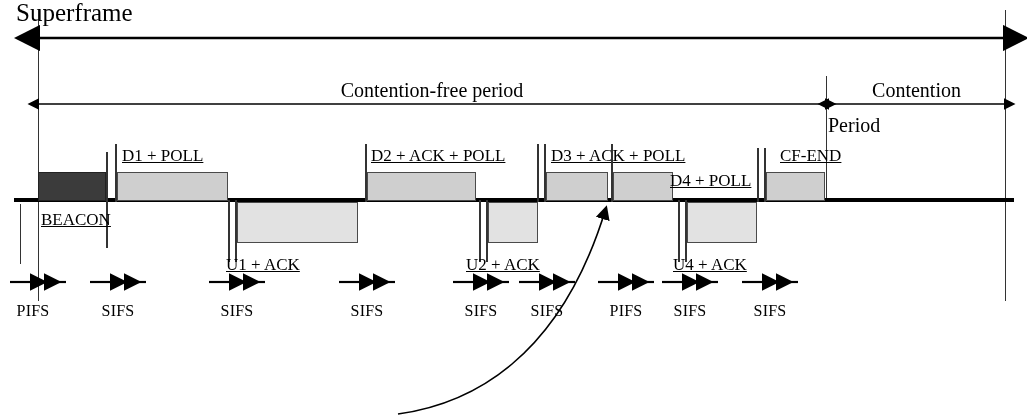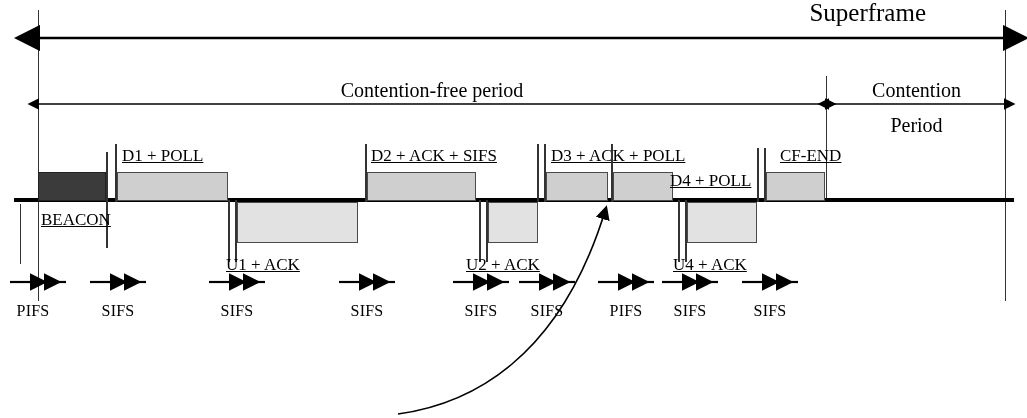--- a/index.html
+++ b/index.html
@@ -21,21 +21,21 @@
 </style>
 </head>
 <body>
 
 <div id="canvas">
 
   <div class="vline" style="left:38px;top:10px;height:291px;"></div>
   <div class="vline" style="left:826px;top:76px;height:126px;"></div>
   <div class="vline" style="left:1005px;top:10px;height:291px;"></div>
 
-  <div class="txt title-sf" style="left:0;top:0;width:926px;text-align:right;">Superframe</div>
+  <div class="txt title-sf" style="left:16px;top:0;width:926px;text-align:left;">Superframe</div>
 
   <svg width="1027" height="418">
     <defs>
       <marker id="ahL" viewBox="0 0 12 12" refX="11" refY="6" markerWidth="11" markerHeight="11" orient="auto">
         <path d="M 12 0 L 12 12 L 0 6 z" fill="#000"></path>
       </marker>
       <marker id="ahR" viewBox="0 0 12 12" refX="1" refY="6" markerWidth="11" markerHeight="11" orient="auto">
         <path d="M 0 0 L 0 12 L 12 6 z" fill="#000"></path>
       </marker>
       <marker id="ahL2" viewBox="0 0 10 10" refX="9" refY="5" markerWidth="9" markerHeight="9" orient="auto">
@@ -88,35 +88,35 @@
       <line x1="662" y1="282" x2="683" y2="282" marker-end="url(#ahSmR)"></line>
       <line x1="718" y1="282" x2="697" y2="282" marker-end="url(#ahSm)"></line>
 
       <line x1="742" y1="282" x2="763" y2="282" marker-end="url(#ahSmR)"></line>
       <line x1="798" y1="282" x2="777" y2="282" marker-end="url(#ahSm)"></line>
     </g>
   </svg>
 
   <div class="txt lbl-lg" style="left:38px;top:80px;width:788px;text-align:center;">Contention-free period</div>
   <div class="txt lbl-lg" style="left:828px;top:80px;width:177px;text-align:center;">Contention</div>
-  <div class="txt lbl-lg" style="left:828px;top:115px;width:177px;text-align:center;">Period</div>
+  <div class="txt lbl-lg" style="left:828px;top:115px;width:177px;">Period</div>
 
   <div class="hbar" style="left:14px;top:198px;width:1000px;height:4px;"></div>
 
   <div class="box box-dark" style="left:38px;top:172px;width:68px;height:29px;"></div>
   <div class="vtick" style="left:106px;top:152px;height:96px;"></div>
   <div class="txt lbl-md" style="left:41px;top:211px;">BEACON</div>
 
   <div class="vtick" style="left:115px;top:144px;height:58px;"></div>
   <div class="box box-mid" style="left:117px;top:172px;width:111px;height:29px;"></div>
   <div class="txt lbl-md" style="left:122px;top:147px;">D1 + POLL</div>
 
   <div class="vtick" style="left:365px;top:144px;height:58px;"></div>
   <div class="box box-mid" style="left:367px;top:172px;width:109px;height:29px;"></div>
-  <div class="txt lbl-md" style="left:371px;top:147px;">D2 + ACK + SIFS</div>
+  <div class="txt lbl-md" style="left:371px;top:147px;">D2 + ACK + POLL</div>
   <div class="vtick" style="left:537px;top:144px;height:58px;"></div>
 
   <div class="vtick" style="left:544px;top:144px;height:58px;"></div>
   <div class="box box-mid" style="left:546px;top:172px;width:62px;height:29px;"></div>
   <div class="txt lbl-md" style="left:551px;top:147px;">D3 + ACK + POLL</div>
 
   <div class="vtick" style="left:611px;top:144px;height:58px;"></div>
   <div class="box box-mid" style="left:613px;top:172px;width:60px;height:29px;"></div>
   <div class="txt lbl-md" style="left:670px;top:172px;">D4 + POLL</div>
 

